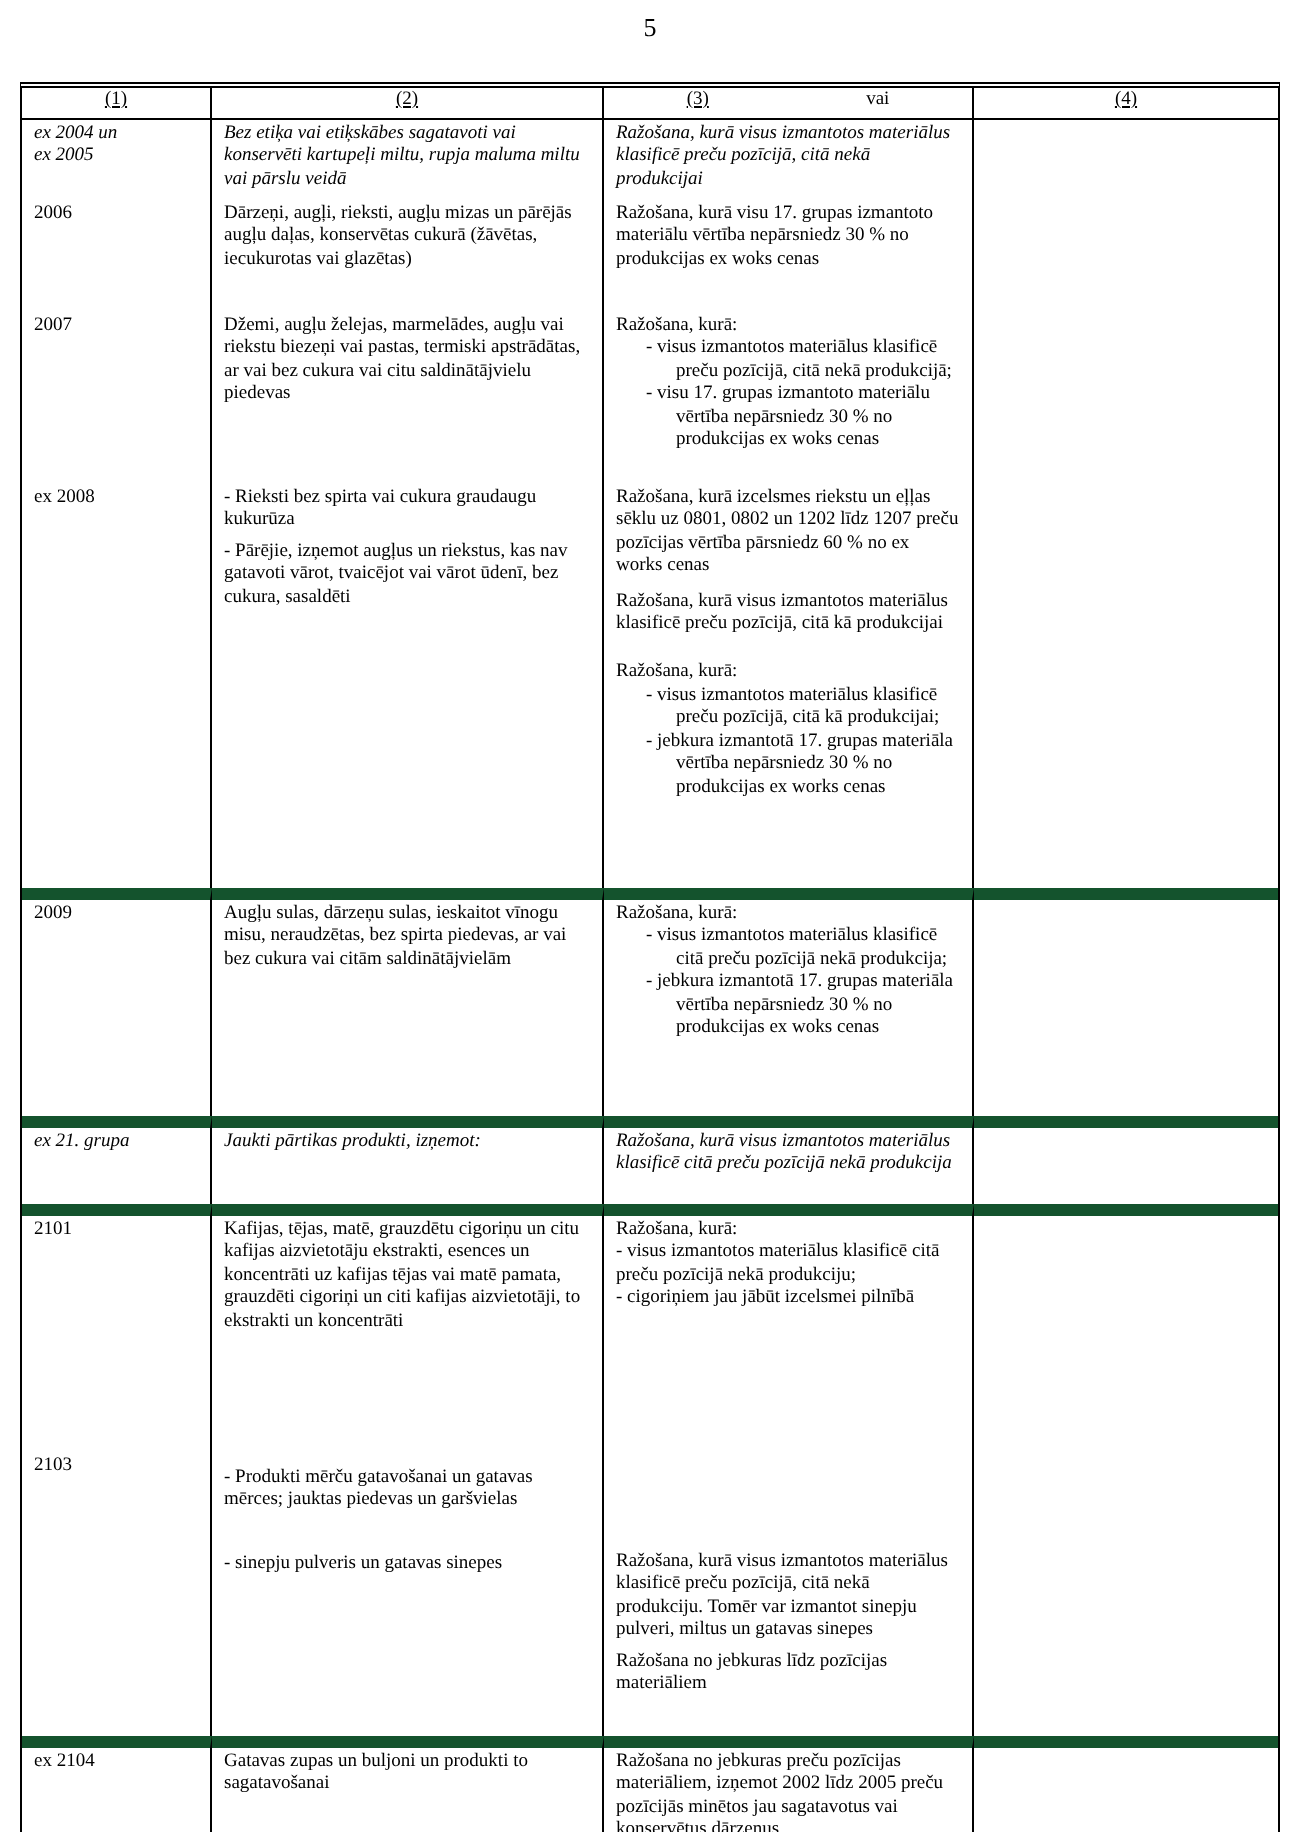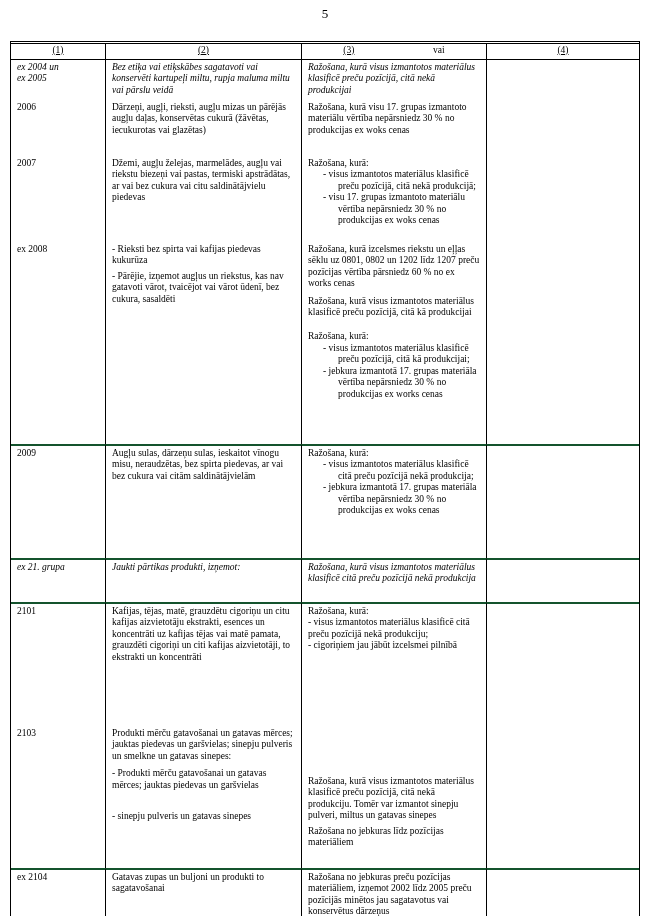--- a/index.html
+++ b/index.html
@@ -38,21 +38,21 @@
   .c.last { border-right:none; }
   .hdr > .c {
     border-bottom:1px solid #000;
     min-height:16px;
     text-align:center;
     padding:1px 2px;
   }
   .u { text-decoration:underline; }
   .c3h { display:flex; justify-content:space-around; align-items:flex-start; }
   .c4h { text-align:left; padding-left:10px; }
-  .sep > .c { border-top:2px solid #14532d; }
+  .sep > .c { border-top:6px solid #14532d; }
   p { margin:0; }
   .code { white-space:pre-line; }
   .hang { padding-left:30px; text-indent:-15px; }
   .ind28 { margin-left:28px; }
   .mt4 { margin-top:4px; }
   .mt6 { margin-top:6px; }
   .mt12 { margin-top:12px; }
   .mt20 { margin-top:20px; }
   .mt48 { margin-top:48px; }
   .mt56 { margin-top:56px; }
@@ -116,21 +116,21 @@
         <p>Ražošana, kurā:</p>
         <p class="hang">- visus izmantotos materiālus klasificē preču pozīcijā, citā nekā produkcijā;</p>
         <p class="hang">- visu 17. grupas izmantoto materiālu vērtība nepārsniedz 30 % no produkcijas ex woks cenas</p>
       </div>
       <div class="c last"></div>
     </div>
 
     <div class="row row-r4">
       <div class="c code">ex 2008</div>
       <div class="c">
-        <p>- Rieksti bez spirta vai kafijas piedevas</p>
+        <p>- Rieksti bez spirta vai cukura graudaugu</p>
         <p>kukurūza</p>
         <p class="mt4">- Pārējie, izņemot augļus un riekstus, kas nav gatavoti vārot, tvaicējot vai vārot ūdenī, bez cukura, sasaldēti</p>
       </div>
       <div class="c">
         <p>Ražošana, kurā izcelsmes riekstu un eļļas sēklu uz 0801, 0802 un 1202 līdz 1207 preču pozīcijas vērtība pārsniedz 60 % no ex works cenas</p>
         <p class="mt6">Ražošana, kurā visus izmantotos materiālus klasificē preču pozīcijā, citā kā produkcijai</p>
         <p class="mt12">Ražošana, kurā:</p>
         <p class="hang">- visus izmantotos materiālus klasificē preču pozīcijā, citā kā produkcijai;</p>
         <p class="hang">- jebkura izmantotā 17. grupas materiāla vērtība nepārsniedz 30 % no produkcijas ex works cenas</p>
       </div>
@@ -170,21 +170,20 @@
         <p>Ražošana, kurā:</p>
         <p>- visus izmantotos materiālus klasificē citā preču pozīcijā nekā produkciju;</p>
         <p>- cigoriņiem jau jābūt izcelsmei pilnībā</p>
       </div>
       <div class="c last"></div>
     </div>
 
     <div class="row row-r8">
       <div class="c code">2103</div>
       <div class="c">
-        <p>Produkti mērču gatavošanai un gatavas mērces; jauktas piedevas un garšvielas; sinepju pulveris un smelkne un gatavas sinepes:</p>
         <p class="mt6">- Produkti mērču gatavošanai un gatavas mērces; jauktas piedevas un garšvielas</p>
         <p class="mt20">- sinepju pulveris un gatavas sinepes</p>
       </div>
       <div class="c">
         <p class="mt48">Ražošana, kurā visus izmantotos materiālus klasificē preču pozīcijā, citā nekā produkciju. Tomēr var izmantot sinepju pulveri, miltus un gatavas sinepes</p>
         <p class="mt4">Ražošana no jebkuras līdz pozīcijas materiāliem</p>
       </div>
       <div class="c last"></div>
     </div>
 

